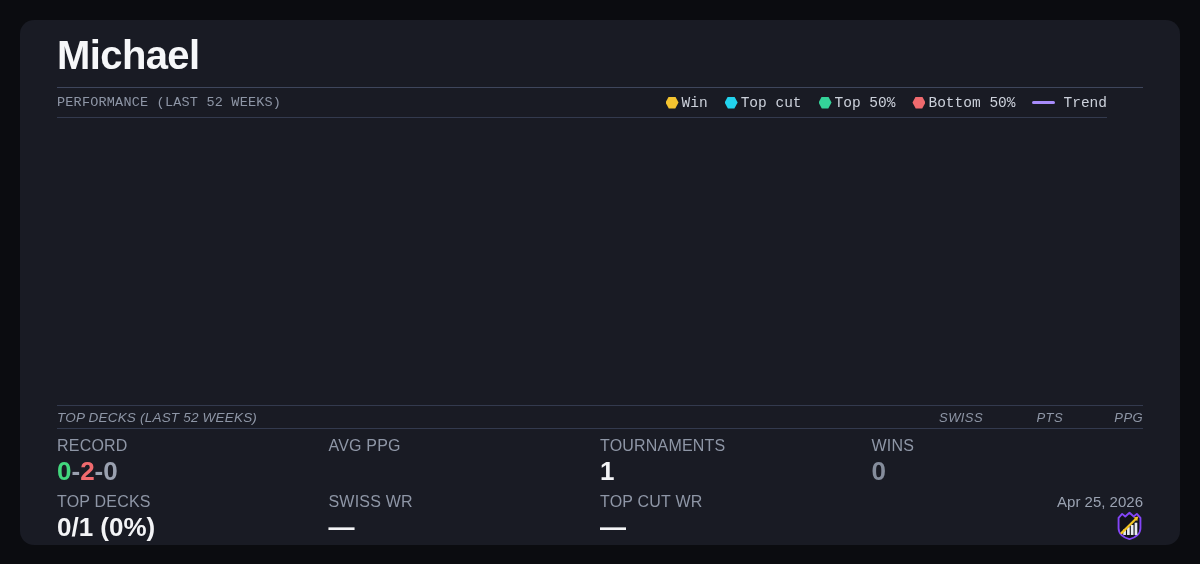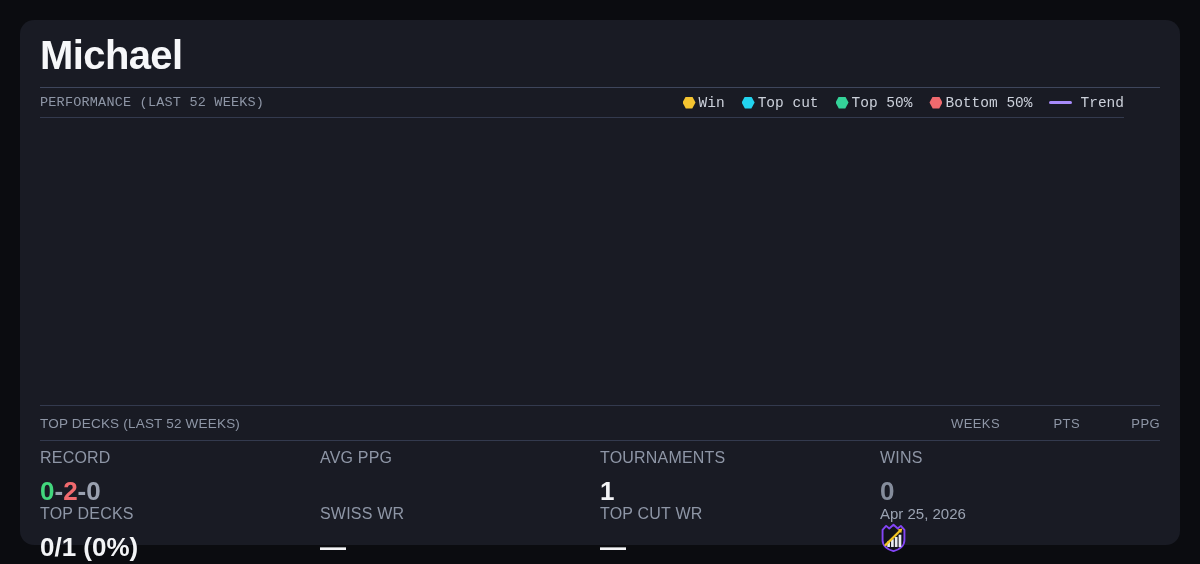--- a/index.html
+++ b/index.html
@@ -9,51 +9,51 @@
   }
   * { box-sizing:border-box; }
   html,body { margin:0; padding:0; }
   body {
     width:1200px; height:564px; position:relative; overflow:hidden;
     background:var(--bg);
     font-family:"Liberation Sans", sans-serif;
   }
   .card {
     position:absolute; left:20px; top:20px; width:1160px; height:525px;
-    background:var(--card); border-radius:14px; padding:0 20px;
+    background:var(--card); border-radius:14px; padding:0 37px;
   }
   .header {
     height:68px; border-bottom:1px solid var(--divider-strong);
     display:flex; align-items:center; padding-top:4px;
   }
   .player-name {
     margin:0; font-size:40px; font-weight:700; color:#f6f7f9; letter-spacing:-0.6px;
   }
   .perf-row { height:29px; display:flex; align-items:center; justify-content:space-between;font-family:Liberation Mono, monospace; }
   .section-label { font-size:13.5px; color:var(--label); letter-spacing:0.2px; }
   .legend { display:flex; align-items:center; gap:17px; padding-right:36px;
             font-size:14.5px; color:var(--legend-text); }
   .legend-item { display:flex; align-items:center; gap:3px; }
   .dot { width:13px; height:12px; display:inline-block;
          clip-path:polygon(25% 0%,75% 0%,100% 50%,75% 100%,25% 100%,0% 50%); }
   .trend-line { width:23px; height:3px; border-radius:2px; display:inline-block; margin-right:5px; }
   .chart-top-divider { height:1px; background:var(--divider); margin-right:36px; }
   .chart-area { height:287px; }
   .topdecks-row {
-    height:36px; border-top:1px solid var(--divider); border-bottom:1px solid var(--divider);
-    display:flex; align-items:center; justify-content:space-between;
+    height:24px; border-top:1px solid var(--divider); border-bottom:1px solid var(--divider);
+    display:flex; align-items:center; justify-content:space-between;font-style:italic;
   }
   .deck-cols { display:flex; }
   .deck-cols span { width:80px; text-align:right; font-size:13px; color:var(--label); letter-spacing:0.4px; }
   .stats-grid { display:grid; grid-template-columns:repeat(4,1fr); }
   .stat { padding-top:8px; height:56px; }
   .stat-label { font-size:16px; color:var(--label); letter-spacing:0.2px; }
-  .stat-value { font-size:26px; font-weight:700; color:var(--text); margin-top:10px; line-height:1.15; }
+  .stat-value { font-size:26px; font-weight:700; color:var(--text); margin-top:2px; line-height:1.15; }
   .stat-value.muted { color:var(--muted); }
-  .footer-cell { display:flex; flex-direction:column; align-items:flex-start; padding-top:8px; height:56px; }
+  .footer-cell { display:flex; flex-direction:column; align-items:flex-end; padding-top:8px; height:56px; }
   .date { font-size:15px; color:var(--date); }
   .brand-row { display:flex; align-items:center; gap:7px; margin-top:1px; }
   .brand-text { font-size:22px; font-weight:700; color:var(--brand); letter-spacing:-0.2px; }
 </style>
 </head>
 <body>
 
 <div class="card">
 
   <div class="header">
@@ -85,21 +85,21 @@
         </span>
       </div>
   </div>
 
   <div class="chart-top-divider"></div>
   <div class="chart-area"></div>
 
   <div class="topdecks-row">
     <div class="section-label">TOP DECKS (LAST 52 WEEKS)</div>
     <div class="deck-cols">
-      <span>WEEKS</span>
+      <span>SWISS</span>
       <span>PTS</span>
       <span>PPG</span>
     </div>
   </div>
 
   <div class="stats-grid">
 
     <div class="stat">
       <div class="stat-label">RECORD</div>
       <div class="stat-value" id="record-value"><span style="color: rgb(66, 215, 125);">0</span><span style="color: rgb(154, 161, 176);">-</span><span style="color: rgb(240, 106, 110);">2</span><span style="color: rgb(154, 161, 176);">-</span><span style="color: rgb(154, 161, 176);">0</span></div>

